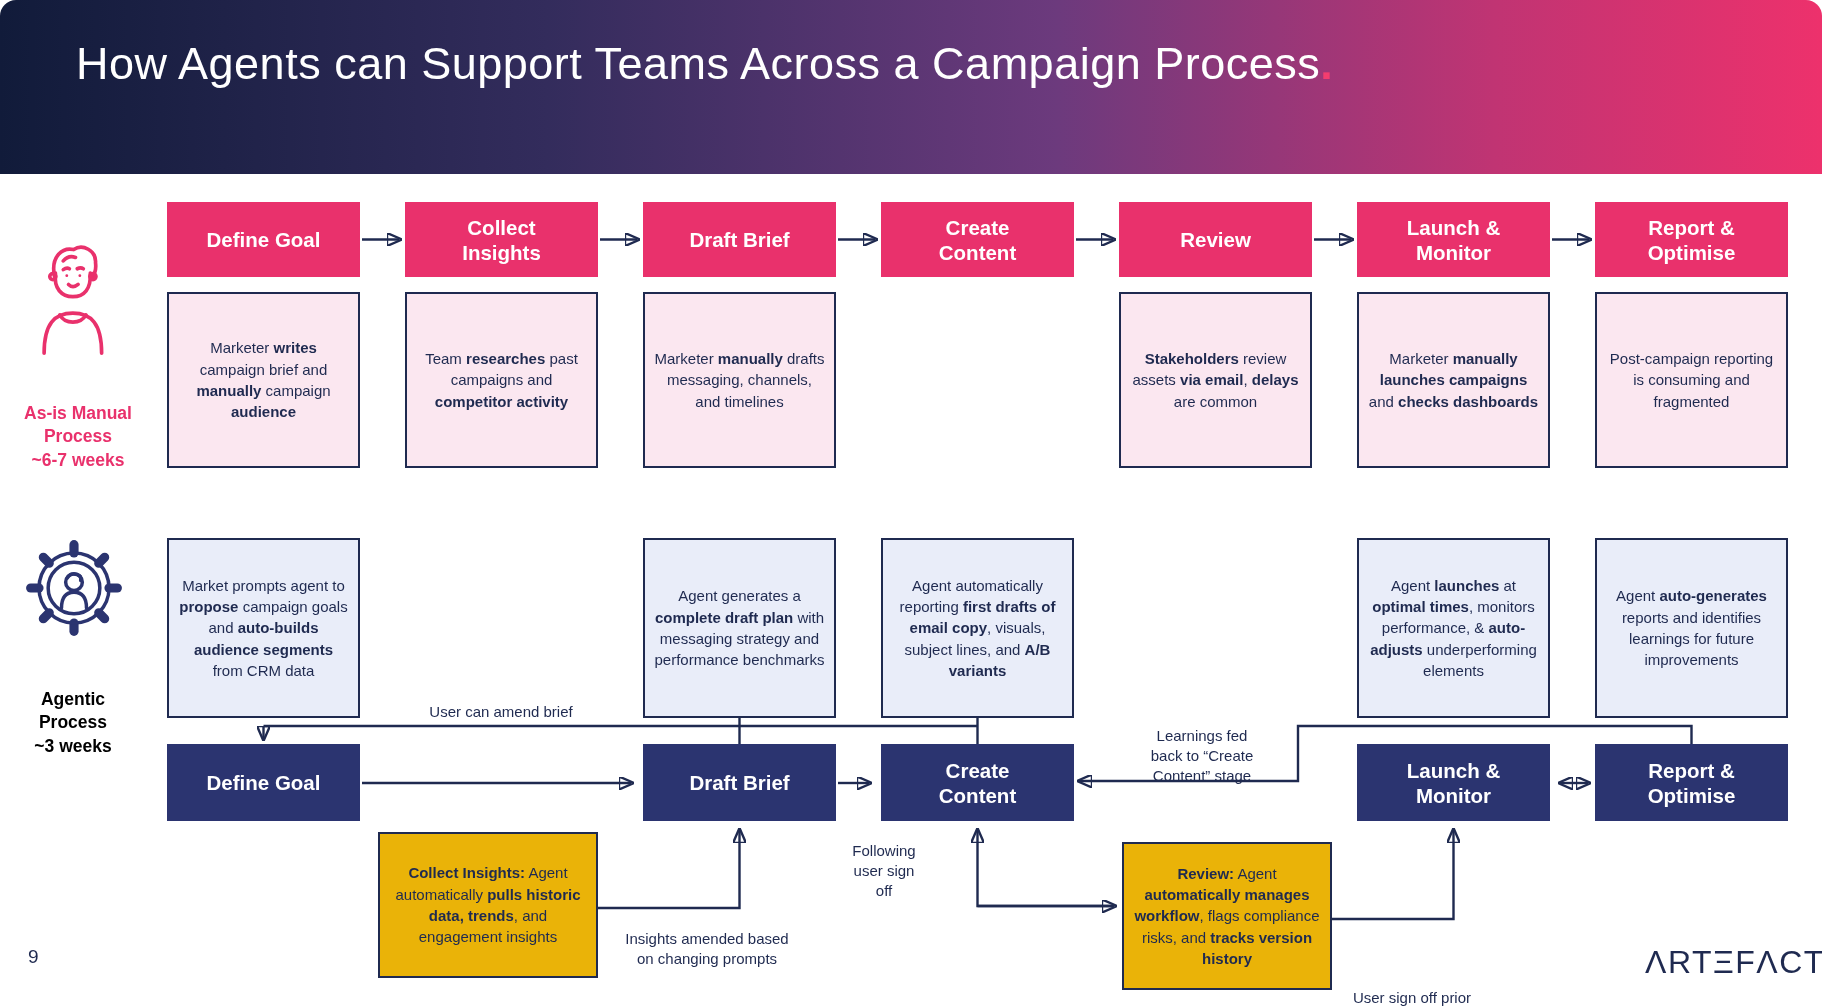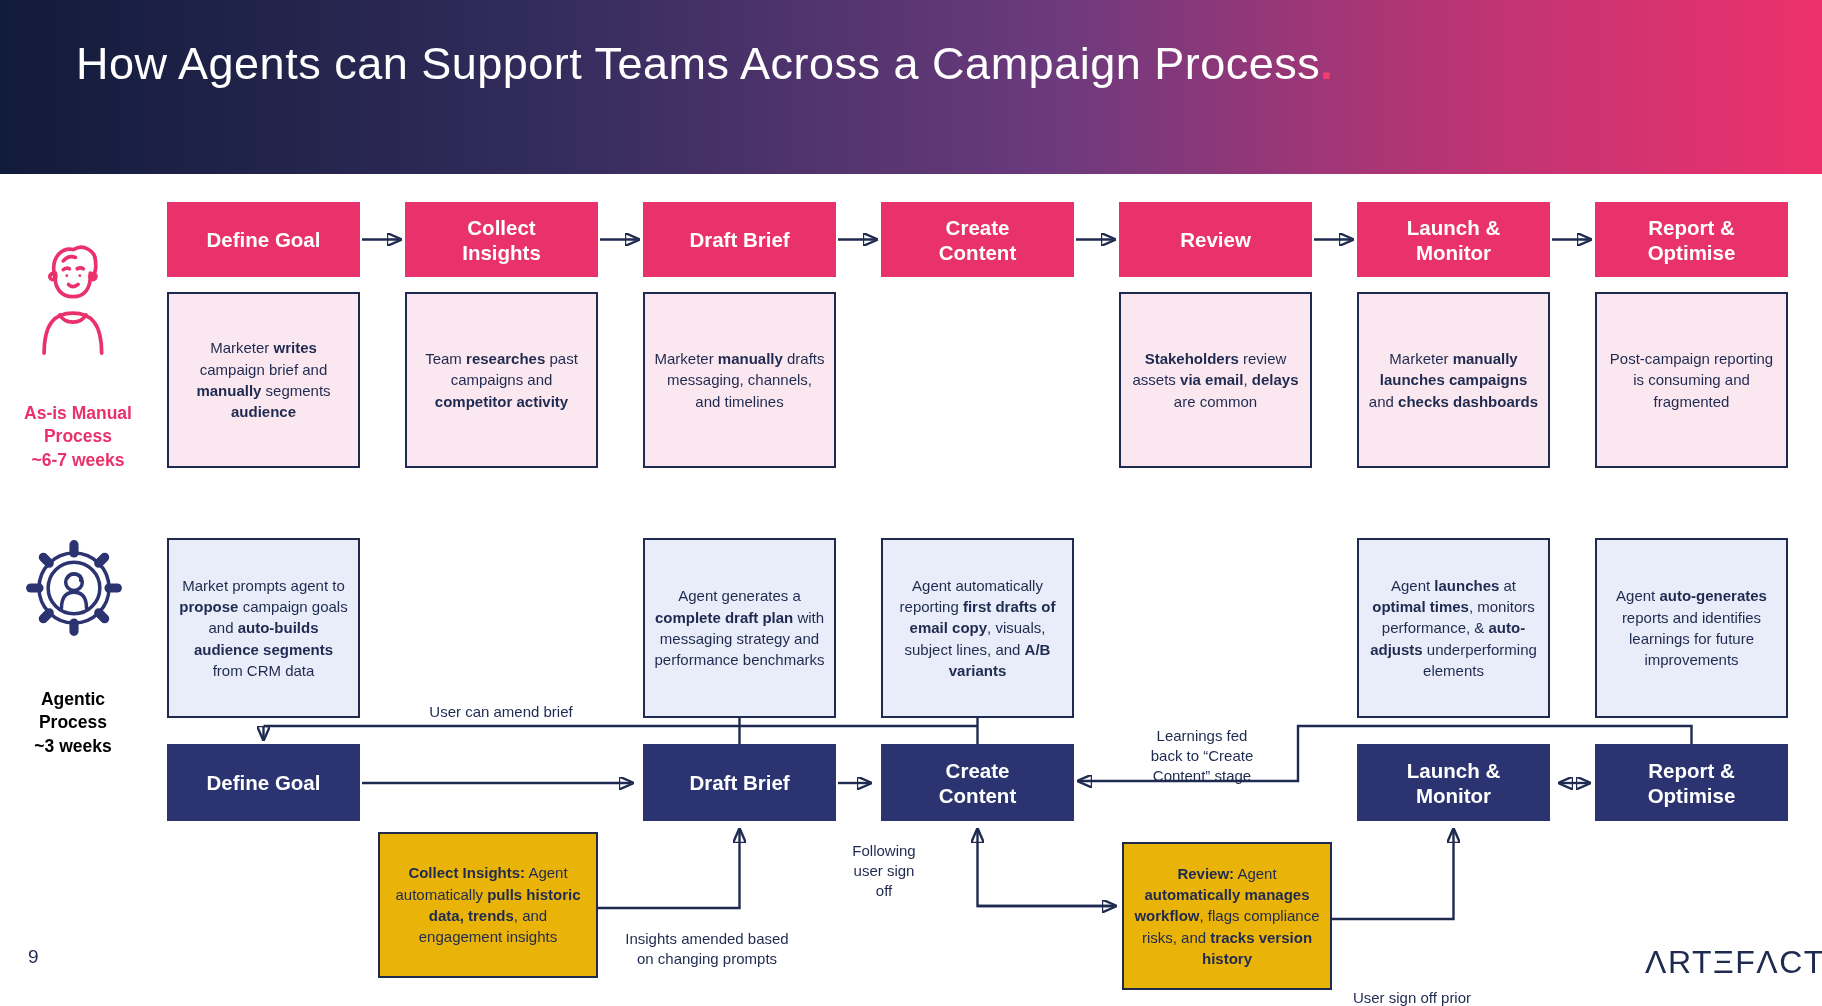--- a/index.html
+++ b/index.html
@@ -1,17 +1,17 @@
 <!DOCTYPE html>
 <html><head>
 <meta charset="utf-8">
 <style>
   html,body{margin:0;padding:0;background:#ffffff;}
   .canvas{position:relative;width:1822px;height:1006px;background:#ffffff;
-          font-family:"Liberation Sans",sans-serif;overflow:hidden;color:#1F2A50;}
+          font-family:"Liberation Sans",sans-serif;overflow:hidden;color:#1F2A50;border-radius:16px;}
   b{font-weight:700;}
 
   
   .header{position:absolute;left:0;top:0;width:1822px;height:174px;
           background:linear-gradient(90deg,#111B3A 0%,#332C5C 30%,#6C3A7D 58%,#C03473 82%,#ED316C 100%);}
   .title{position:absolute;left:76px;top:38px;font-size:45px;font-weight:400;color:#ffffff;letter-spacing:.5px;}
   .title .dot{color:#F43D6F;font-weight:700;}
 
   
   .c1{left:167px}.c2{left:405px}.c3{left:643px}.c4{left:881px}.c5{left:1119px}.c6{left:1357px}.c7{left:1595px}
@@ -121,21 +121,21 @@
   <div class="stage c3">Draft Brief</div>
   <div class="stage c4">Create
 Content</div>
   <div class="stage c5">Review</div>
   <div class="stage c6">Launch &amp;
 Monitor</div>
   <div class="stage c7">Report &amp;
 Optimise</div>
 
   <div class="mdesc c1">
-      <div class="rt"><span>Marketer </span><b>writes</b><span> campaign brief and </span><b>manually</b><span> segments </span><b>audience</b></div>
+      <div class="rt"><span>Marketer </span><b>writes</b><span> campaign brief and </span><b>manually</b><span> campaign </span><b>audience</b></div>
     </div>
   <div class="mdesc c2">
       <div class="rt"><span>Team </span><b>researches</b><span> past campaigns and </span><b>competitor activity</b></div>
     </div>
   <div class="mdesc c3">
       <div class="rt"><span>Marketer </span><b>manually</b><span> drafts messaging, channels, and timelines</span></div>
     </div>
   <div class="mdesc c5">
       <div class="rt"><b>Stakeholders</b><span> review assets </span><b>via email</b><span>, </span><b>delays</b><span> are common</span></div>
     </div>

